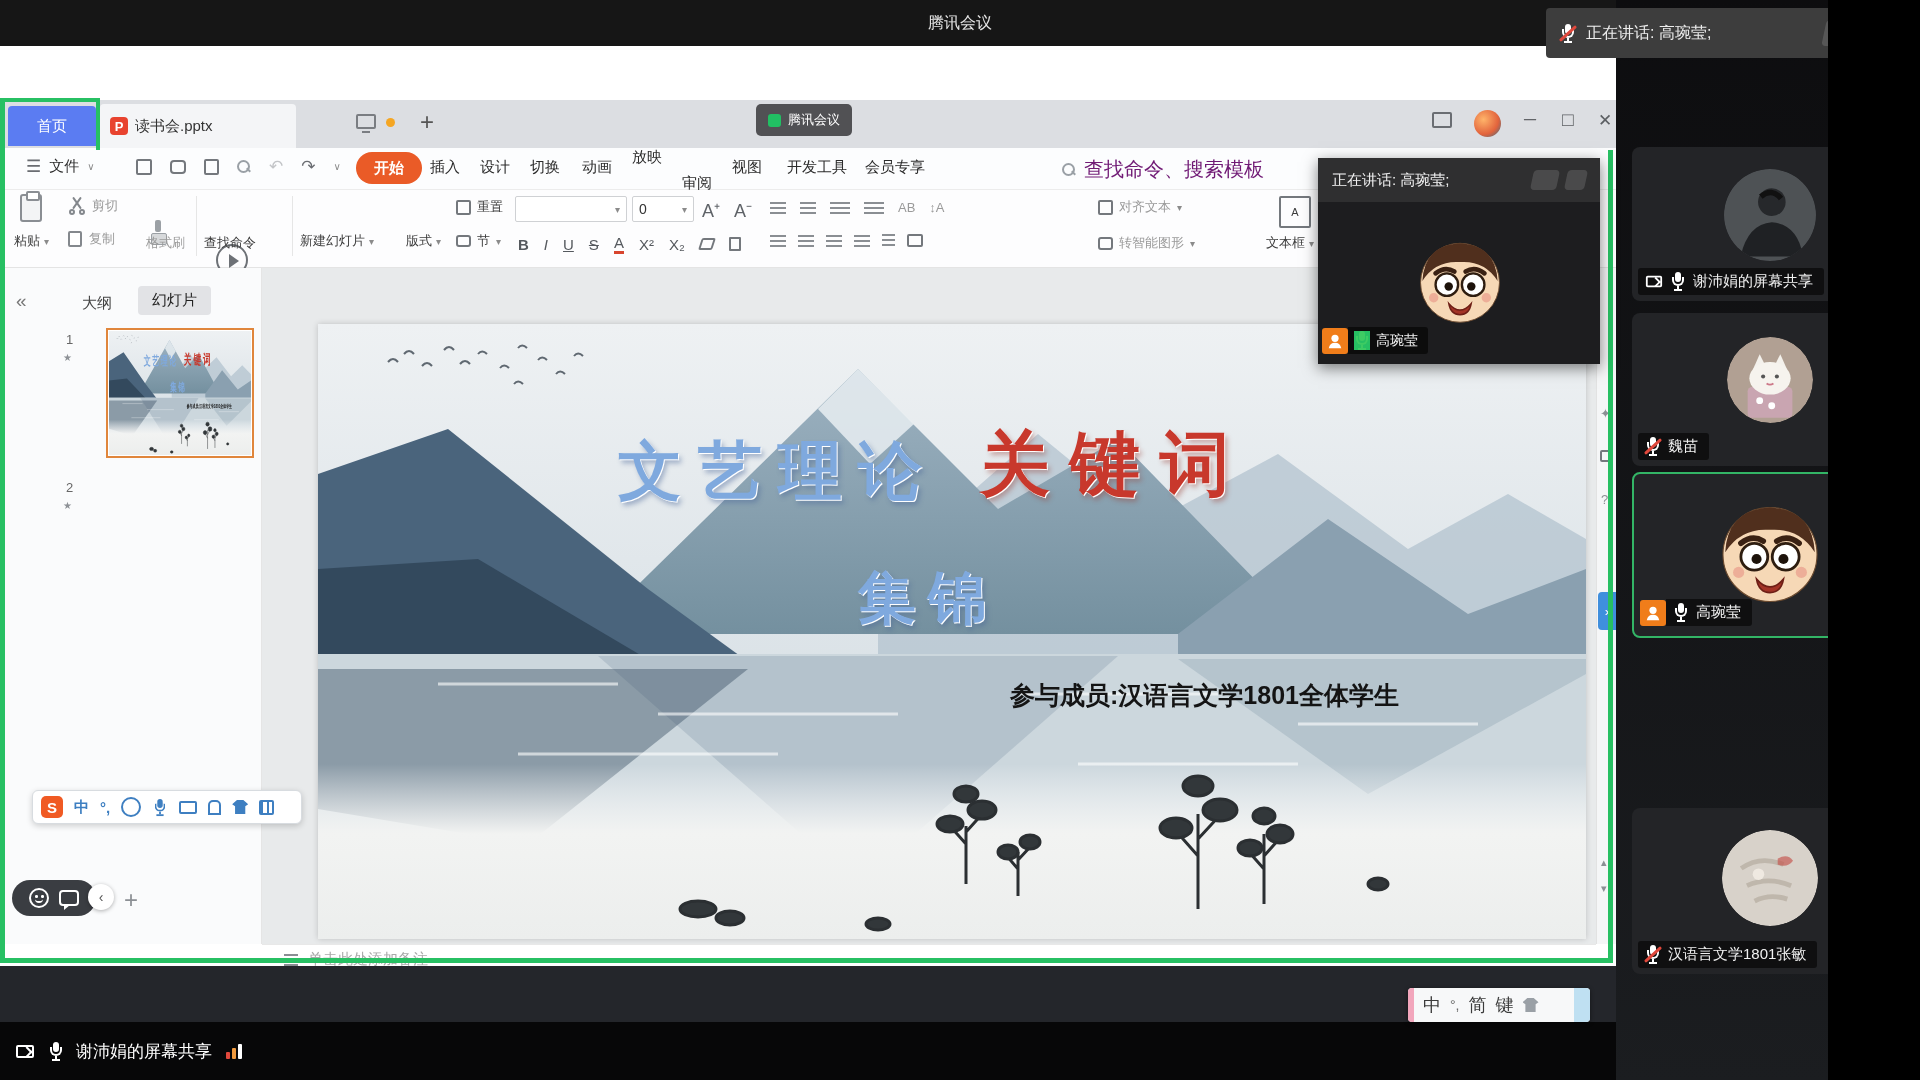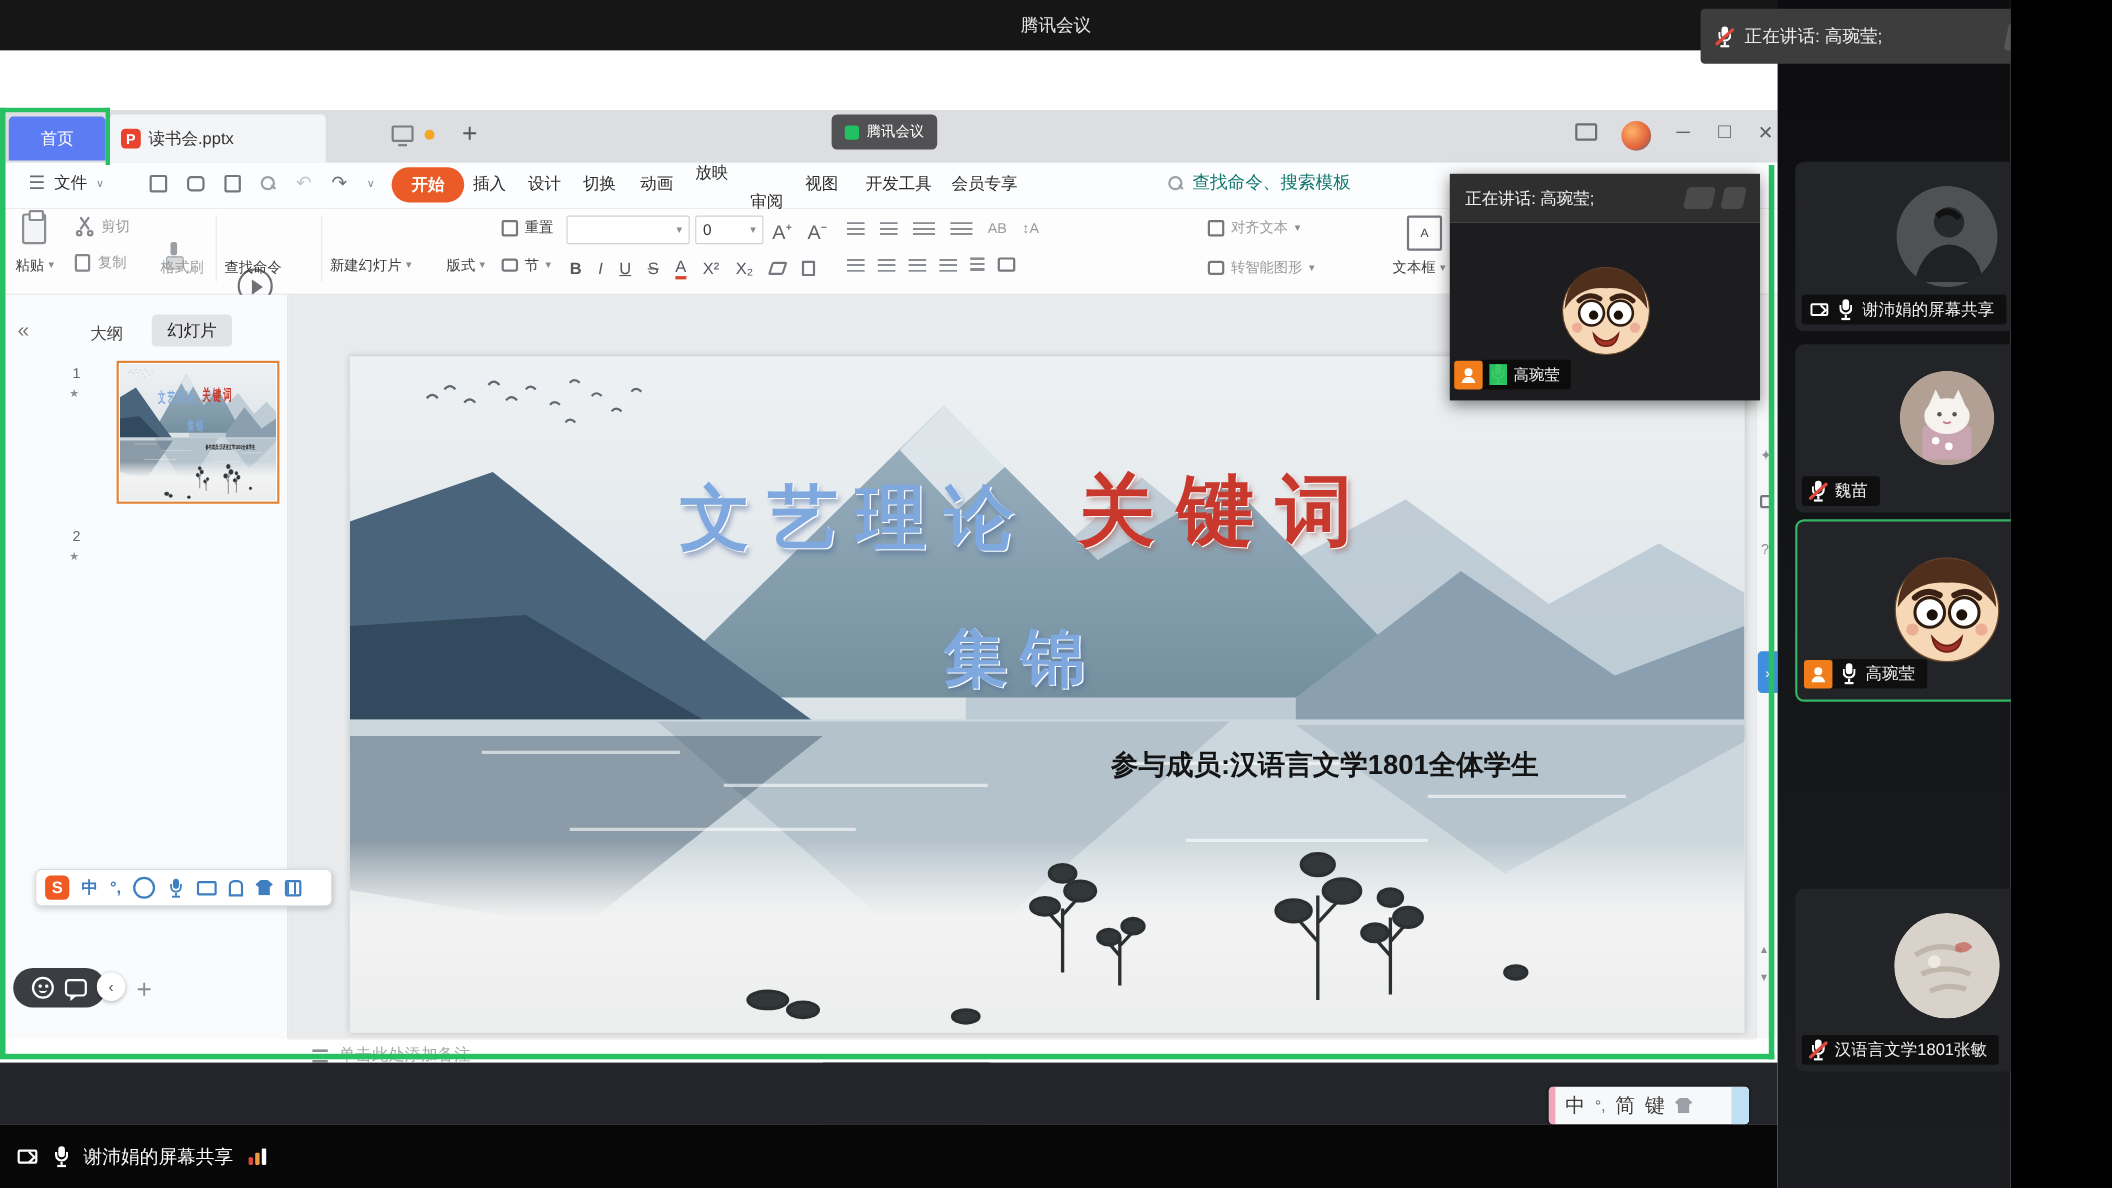--- a/index.html
+++ b/index.html
@@ -208,21 +208,21 @@
     <span class="abs menu-item" style="left:480px;top:112px">设计</span>
     <span class="abs menu-item" style="left:530px;top:112px">切换</span>
     <span class="abs menu-item" style="left:582px;top:112px">动画</span>
     <span class="abs menu-item" style="left:632px;top:102px">放映</span>
     <span class="abs menu-item" style="left:682px;top:128px">审阅</span>
     <span class="abs menu-item" style="left:732px;top:112px">视图</span>
     <span class="abs menu-item" style="left:787px;top:112px">开发工具</span>
     <span class="abs menu-item" style="left:865px;top:112px">会员专享</span>
     <div class="abs flex" style="left:1062px;top:110px;gap:8px">
       <span class="magnifier"></span>
-      <span style="font-size:16px;color:#0f766e">查找命令、搜索模板</span>
+      <span style="font-size:20px;color:#701a75">查找命令、搜索模板</span>
     </div>
 
     <div class="abs" id="ribbon"></div>
 
     <div class="abs clip-ic" style="left:20px;top:148px"></div>
     <div class="abs flex" style="left:14px;top:186px;gap:4px">
       <span class="rlab">粘贴</span>
       <span class="dd">▾</span>
     </div>
 

